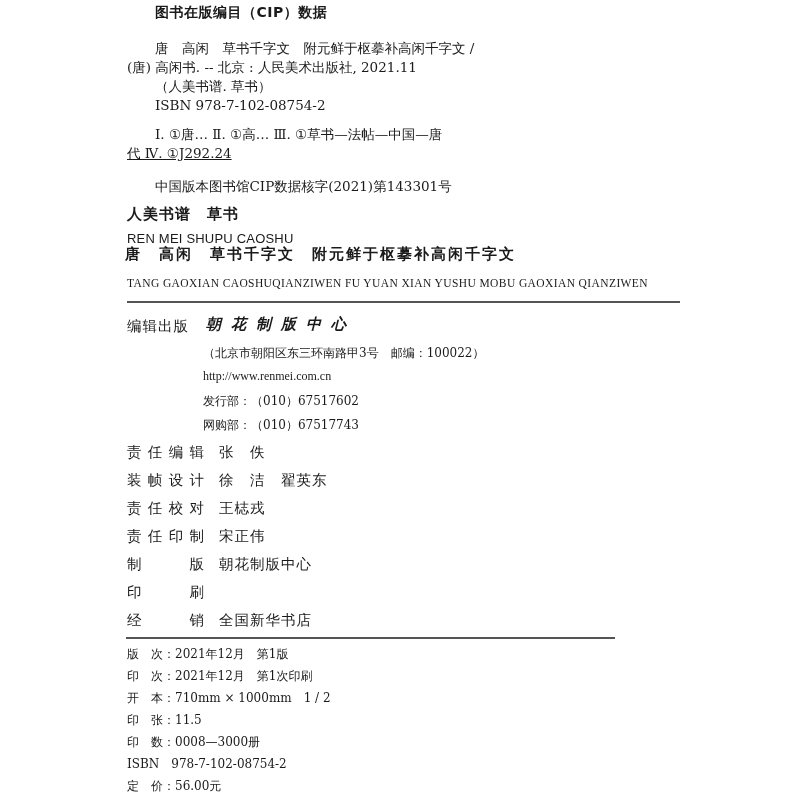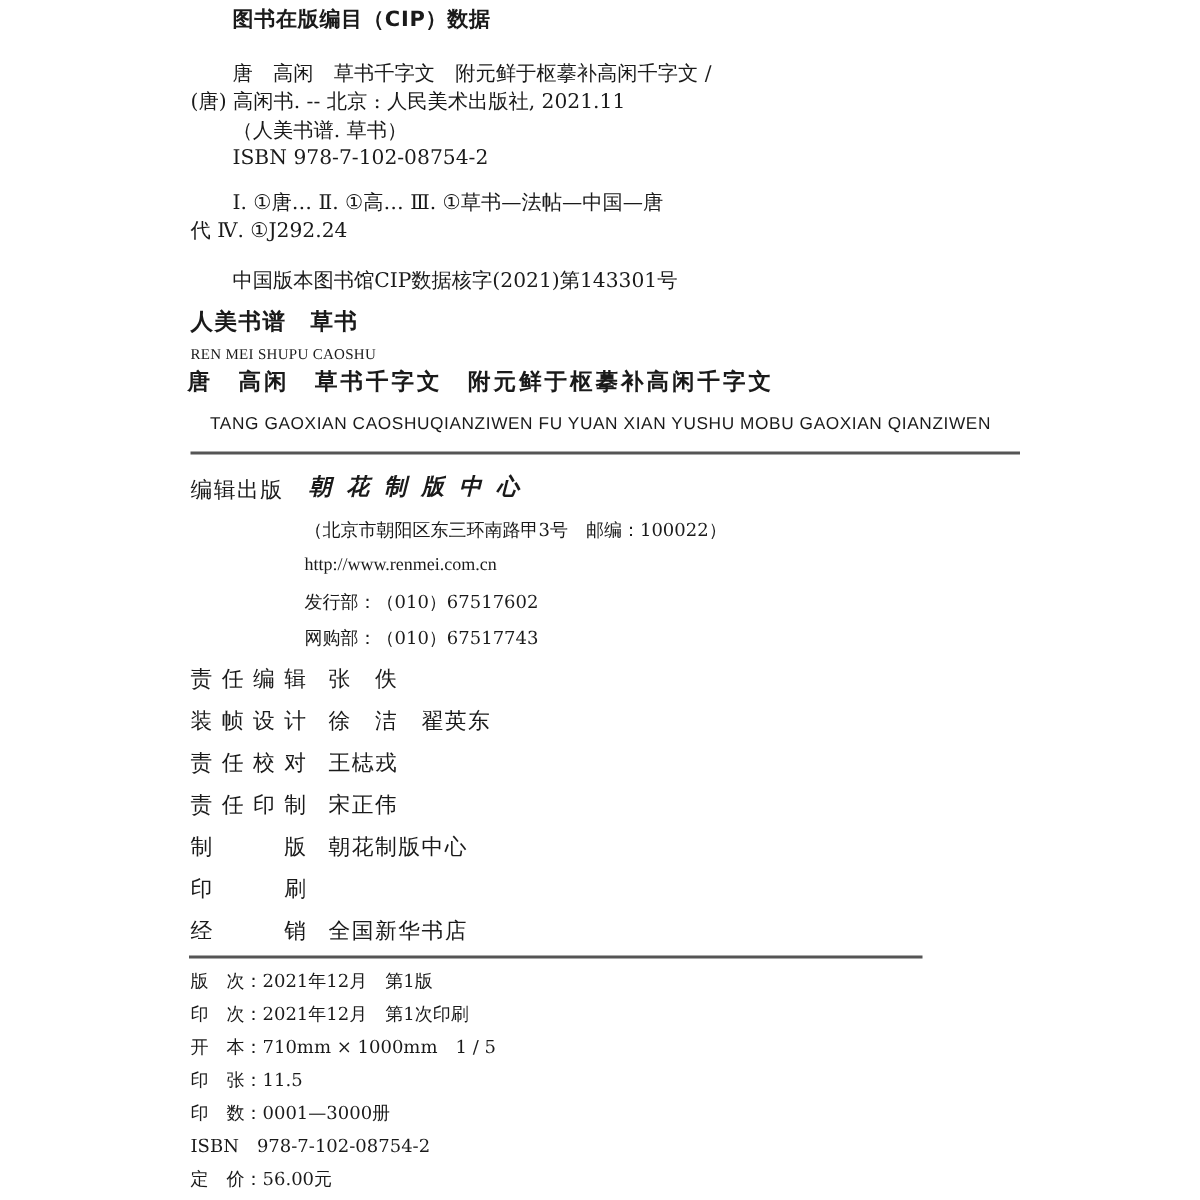--- a/index.html
+++ b/index.html
@@ -2,23 +2,23 @@
 <html><head>
 <meta charset="utf-8">
 <style>
   html, body { margin: 0; padding: 0; background: #ffffff; }
   body { width: 800px; height: 800px; position: relative; overflow: hidden; color: #1a1a1a;
          font-family: "DejaVu Serif", "Liberation Serif", serif; }
   .abs { position: absolute; white-space: nowrap; }
   .cip-header { left: 155px; top: 4px; font-family: "DejaVu Sans", "Liberation Sans", sans-serif; font-size: 14px; font-weight: bold; letter-spacing: 0.5px; text-align: center; }
   .cip-line { font-size: 13.5px; }
   .series-cn { left: 127px; top: 205px; font-size: 15px; font-weight: bold; letter-spacing: 1px; }
-  .series-en { left: 127px; top: 231px; font-family: Liberation Serif, serif; font-size: 10px; letter-spacing: 0.2px; }
+  .series-en { left: 127px; top: 231px; font-family: Liberation Sans, sans-serif; font-size: 13px; letter-spacing: 0.2px; }
   .title-cn { left: 125px; top: 245px; font-size: 15px; font-weight: bold; letter-spacing: 2px; }
-  .title-en { left: 127px; top: 277px; font-family: Liberation Sans, sans-serif; font-size: 11.5px; letter-spacing: 0.4px; margin-left: 13px; }
+  .title-en { left: 127px; top: 277px; font-family: Liberation Serif, serif; font-size: 11.5px; letter-spacing: 0.4px; }
   .rule { position: absolute; height: 1.5px; background: #555; }
   .pub-label { left: 127px; top: 317px; font-size: 14.5px; letter-spacing: 1px; }
   .pub-name { left: 206px; top: 315px; font-size: 15px; font-style: italic; font-weight: bold; letter-spacing: 10px; }
   .pub-detail { font-size: 12px; left: 203px; }
   .staff-row { position: absolute; left: 127px; font-size: 14.5px; white-space: nowrap; display: flex; }
   .staff-row .lbl { width: 78px; display: flex; justify-content: space-between; letter-spacing: 1px; }
   .staff-row .val { margin-left: 14px; letter-spacing: 1px; }
   .spec-row { position: absolute; left: 127px; font-size: 12px; white-space: nowrap; }
 </style>
 </head>
@@ -27,21 +27,21 @@
 <div>
 
   <div class="abs cip-header">图书在版编目（CIP）数据</div>
 
   <div class="abs cip-line" style="left:155px; top:40px;">唐　高闲　草书千字文　附元鲜于枢摹补高闲千字文 /</div>
   <div class="abs cip-line" style="left:127px; top:59px;">(唐) 高闲书. -- 北京 : 人民美术出版社, 2021.11</div>
   <div class="abs cip-line" style="left:155px; top:78px;">（人美书谱. 草书）</div>
   <div class="abs cip-line" style="left:155px; top:97px;">ISBN 978-7-102-08754-2</div>
 
   <div class="abs cip-line" style="left:155px; top:126px;">Ⅰ. ①唐…  Ⅱ. ①高…  Ⅲ. ①草书—法帖—中国—唐</div>
-  <div class="abs cip-line" style="left:127px; top:145px;">代 Ⅳ. ①J292.24</div>
+  <div class="abs cip-line" style="left:127px; top:145px;text-decoration:underline;">代 Ⅳ. ①J292.24</div>
 
   <div class="abs cip-line" style="left:155px; top:178px;">中国版本图书馆CIP数据核字(2021)第143301号</div>
 
   <div class="abs series-cn">人美书谱　草书</div>
   <div class="abs series-en">REN MEI SHUPU  CAOSHU</div>
 
   <div class="abs title-cn">唐　高闲　草书千字文　附元鲜于枢摹补高闲千字文</div>
   <div class="abs title-en">TANG GAOXIAN CAOSHUQIANZIWEN  FU YUAN XIAN YUSHU MOBU GAOXIAN QIANZIWEN</div>
 
   <div class="rule" style="left:127px; top:301px; width:553px;"></div>
@@ -107,19 +107,19 @@
       <span>经</span>
         <span>销</span>
     </span>
     <span class="val">全国新华书店</span>
   </div>
 
   <div class="rule" style="left:126px; top:637px; width:489px;"></div>
 
   <div class="spec-row" style="top:646px;">版　次：2021年12月　第1版</div>
   <div class="spec-row" style="top:668px;">印　次：2021年12月　第1次印刷</div>
-  <div class="spec-row" style="top:690px;">开　本：710mm × 1000mm　1 / 5</div>
+  <div class="spec-row" style="top:690px;">开　本：710mm × 1000mm　1 / 2</div>
   <div class="spec-row" style="top:712px;">印　张：11.5</div>
-  <div class="spec-row" style="top:734px;">印　数：0001—3000册</div>
+  <div class="spec-row" style="top:734px;">印　数：0008—3000册</div>
   <div class="spec-row" style="top:756px;">ISBN　978-7-102-08754-2</div>
   <div class="spec-row" style="top:778px;">定　价：56.00元</div>
 
 </div>
 
 </body></html>

